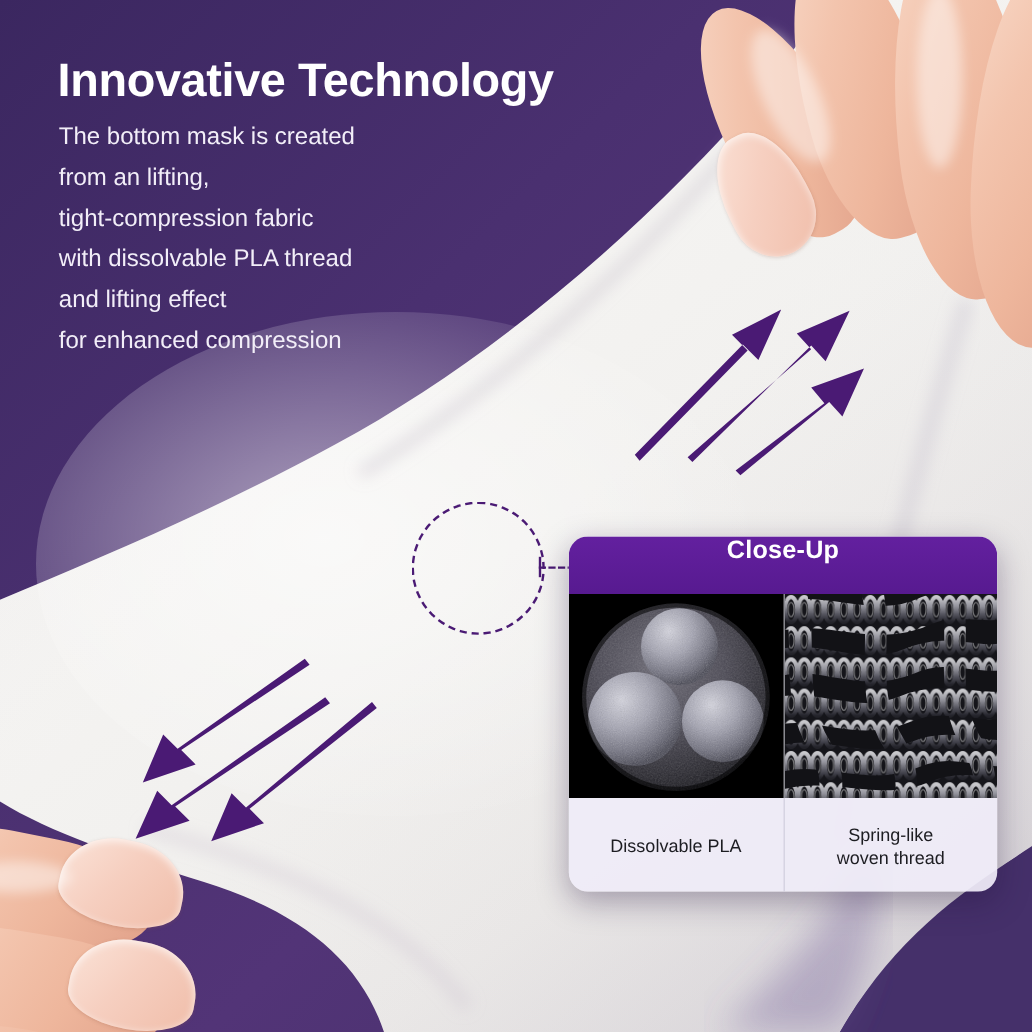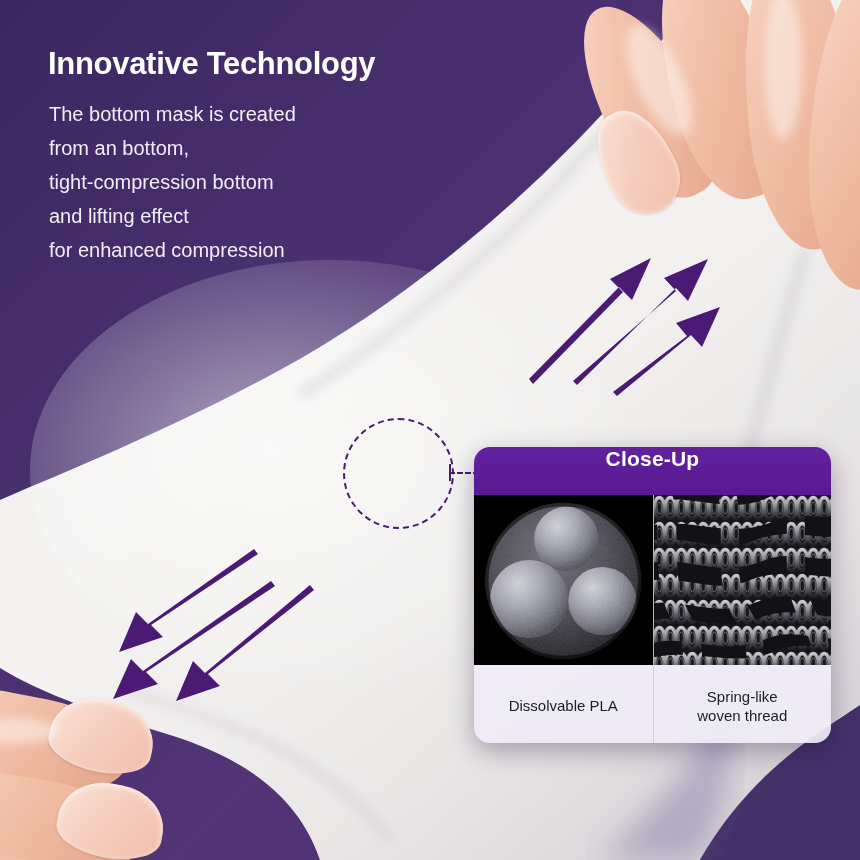--- a/index.html
+++ b/index.html
@@ -56,21 +56,21 @@
   .card-footer{display:flex;height:82px;}
   .cell-cap{
     width:50%;display:flex;align-items:center;justify-content:center;text-align:center;
     font-size:15px;color:#1d1d22;line-height:1.28;padding:0 8px;
   }
   .cell-cap + .cell-cap{border-left:1.5px solid rgba(205,202,218,.9);justify-content:center;}
 
   
   .headline{
     position:absolute;left:48px;top:46px;color:#fff;
-    font-size:31px;font-weight:bold;letter-spacing:-.3px;white-space:nowrap;
+    font-size:39px;font-weight:bold;letter-spacing:-.3px;white-space:nowrap;
   }
   .subcopy{
     position:absolute;left:49px;top:97px;color:#f2eef8;
     font-size:20px;line-height:34px;font-weight:400;
   }
   .subcopy div{white-space:nowrap;}
 </style>
 </head>
 <body>
 
@@ -261,19 +261,20 @@
           <span>Spring-like</span><br>
           <span>woven thread</span>
         </span>
       </div>
     </div>
   </div>
 
   <div class="headline">Innovative Technology</div>
   <div class="subcopy">
     <div>The bottom mask is created</div>
-    <div>from an bottom,</div>
-    <div>tight-compression bottom</div>
+    <div>from an lifting,</div>
+    <div>tight-compression fabric</div>
+    <div>with dissolvable PLA thread</div>
     <div>and lifting effect</div>
     <div>for enhanced compression</div>
   </div>
 
 </div>
 
 </body></html>

